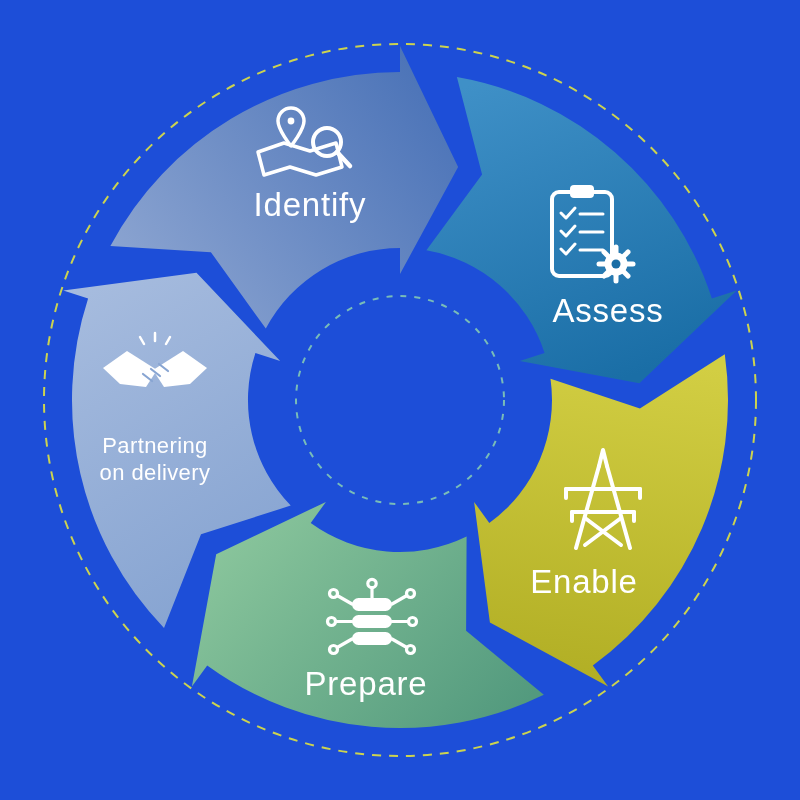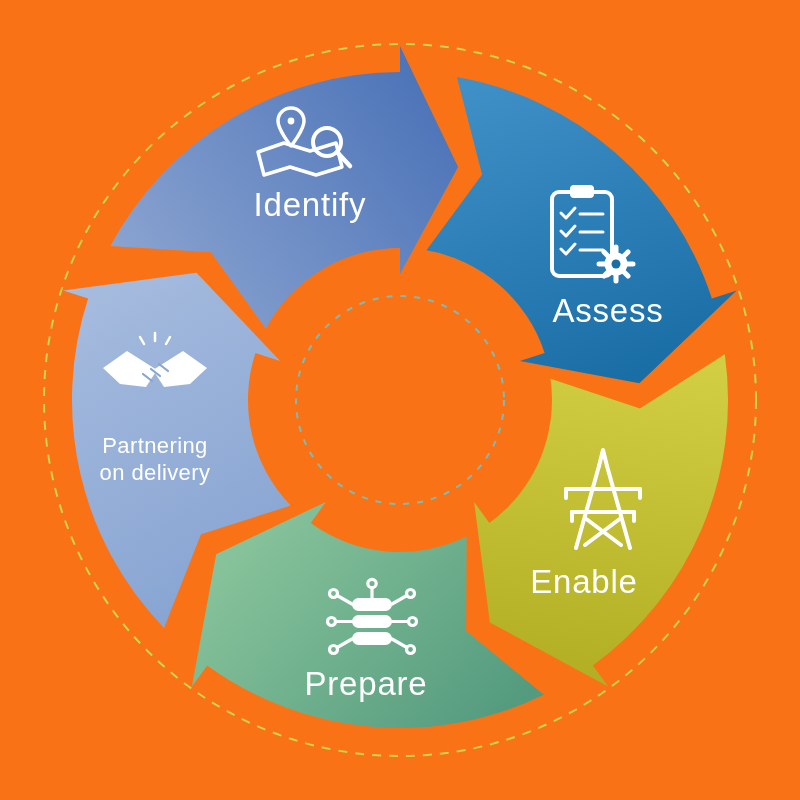--- a/index.html
+++ b/index.html
@@ -1,16 +1,16 @@
 <!DOCTYPE html>
 <html><head>
 <meta charset="utf-8">
 <style>
   html,body{margin:0;padding:0;background:#ffffff;}
-  .stage{position:relative;width:800px;height:800px;background:#f97316;overflow:hidden;}
+  .stage{position:relative;width:800px;height:800px;background:#1d4ed8;overflow:hidden;}
   svg{display:block;}
   .seg-label{fill:#ffffff;font-family:"Liberation Sans",sans-serif;font-size:33px;font-weight:400;letter-spacing:0.8px;text-anchor:middle;}
   .seg-label-small{fill:#ffffff;font-family:"Liberation Sans",sans-serif;font-size:22px;font-weight:400;letter-spacing:0.4px;text-anchor:middle;}
   .icon-stroke{stroke:#ffffff;fill:none;stroke-linecap:round;stroke-linejoin:round;}
 </style>
 </head>
 <body>
 
 <div class="stage">
 <svg width="800" height="800" viewBox="0 0 800 800">

